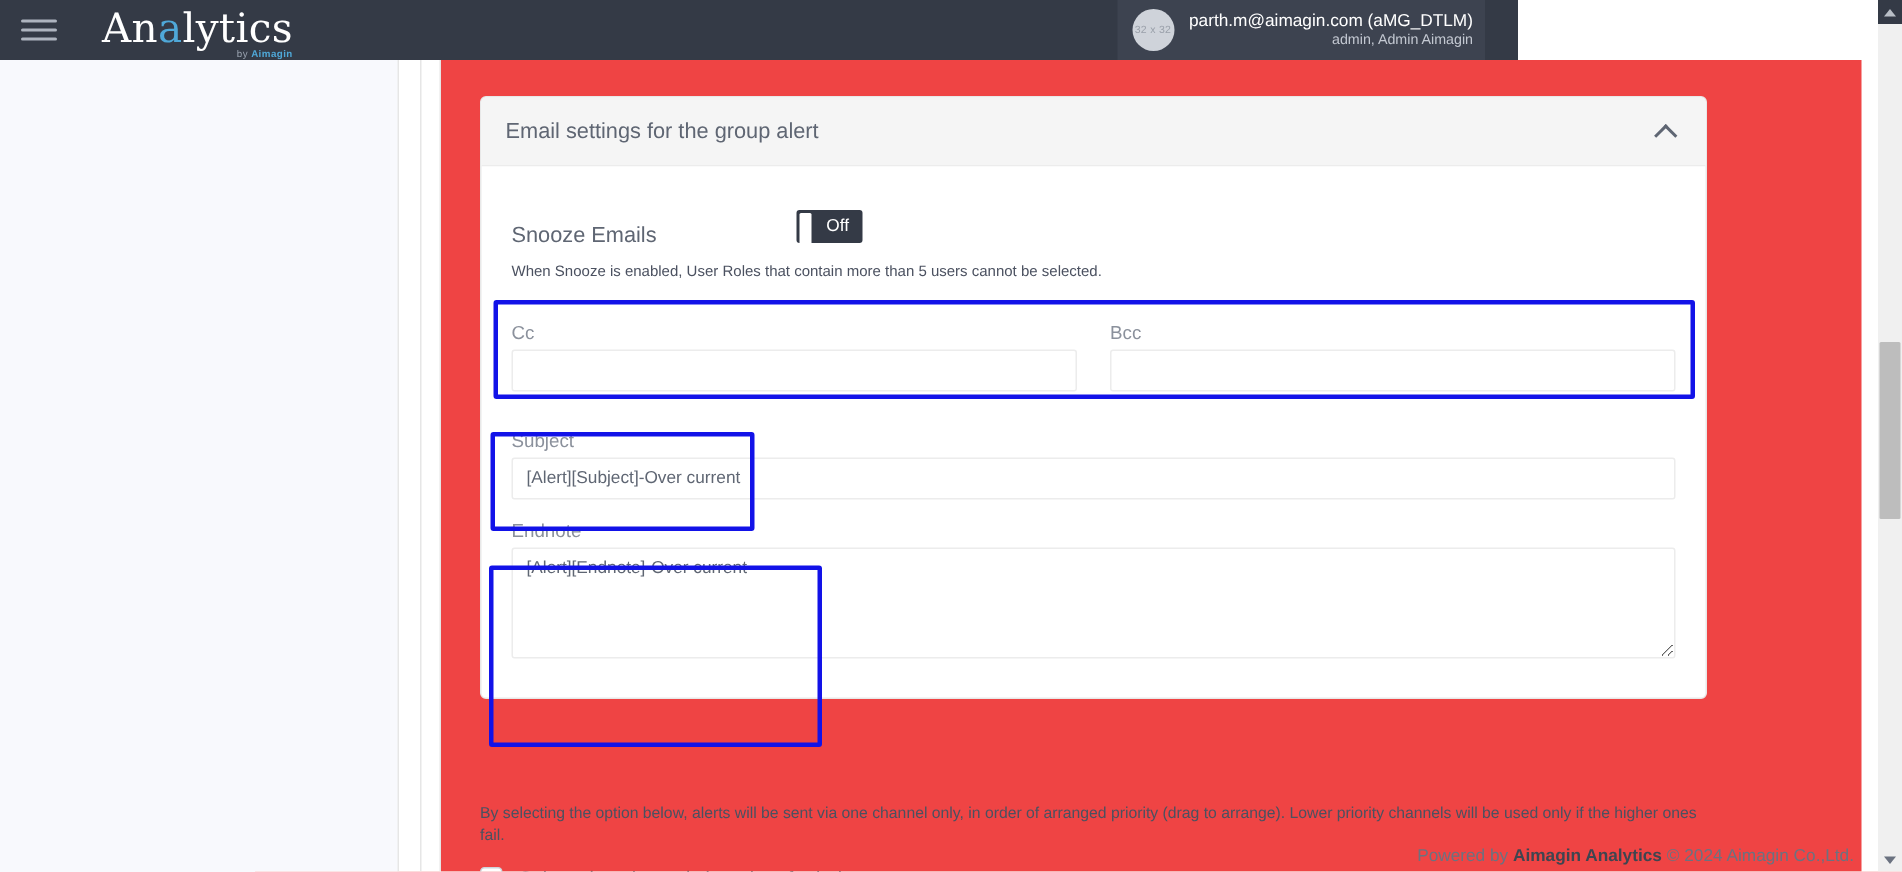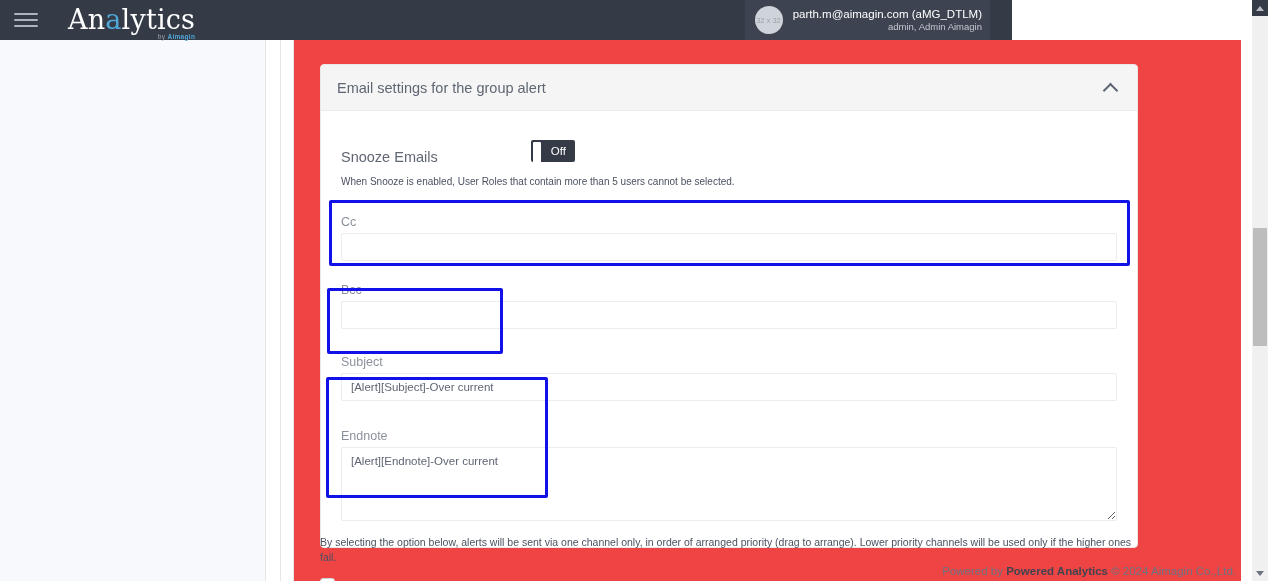--- a/index.html
+++ b/index.html
@@ -239,23 +239,23 @@
     background: #ffffff;
     font-size: 11.5px;
     color: #5f6673;
     padding: 7px 9px;
     outline: none;
     resize: vertical;
     font-family: "Liberation Sans", sans-serif;
     display: block;
   }
 
-  .cc-block { margin-top: 28px; flex-direction: column; }
+  .cc-block { margin-top: 28px; }
   .subject-block { margin-top: 26px; }
-  .endnote-block { margin-top: 28px; }
+  .endnote-block { margin-top: 14px; }
 
   
   .annot {
     position: absolute;
     border: 3px solid #1212e8;
     border-radius: 2px;
     pointer-events: none;
     z-index: 12;
   }
   .annot-cc      { left: 329px; top: 200px; width: 801px; height: 66px; }
@@ -421,21 +421,21 @@
   </div>
 
   <div class="bottom">
     <div class="bottom-note">By selecting the option below, alerts will be sent via one channel only, in order of arranged priority (drag to arrange). Lower priority channels will be used only if the higher ones fail.</div>
     <div class="check-row">
       <div class="checkbox"></div>
       <div class="check-label">Select alert channels in order of priority</div>
     </div>
   </div>
 
-  <div class="footer"><span>Powered by </span><b>Powered Analytics</b><span> © 2024 Aimagin Co.,Ltd.</span></div>
+  <div class="footer"><span>Powered by </span><b>Aimagin Analytics</b><span> © 2024 Aimagin Co.,Ltd.</span></div>
 
   <div class="annot annot-cc"></div>
   <div class="annot annot-subject"></div>
   <div class="annot annot-endnote"></div>
 
   <div class="scrollbar">
     <div class="sb-arrow sb-up">
         <i></i>
       </div>
     <div class="sb-thumb"></div>

